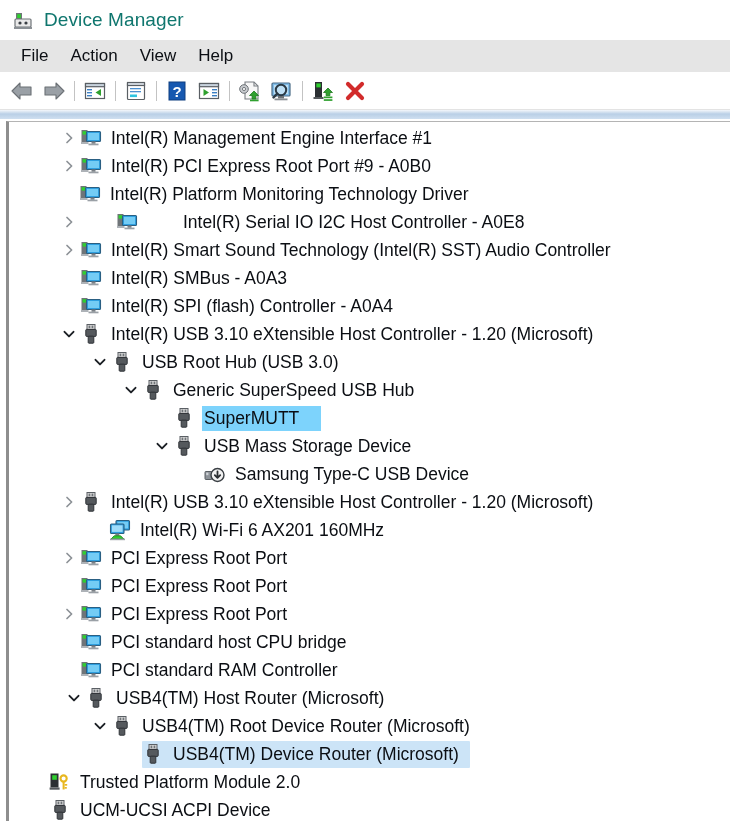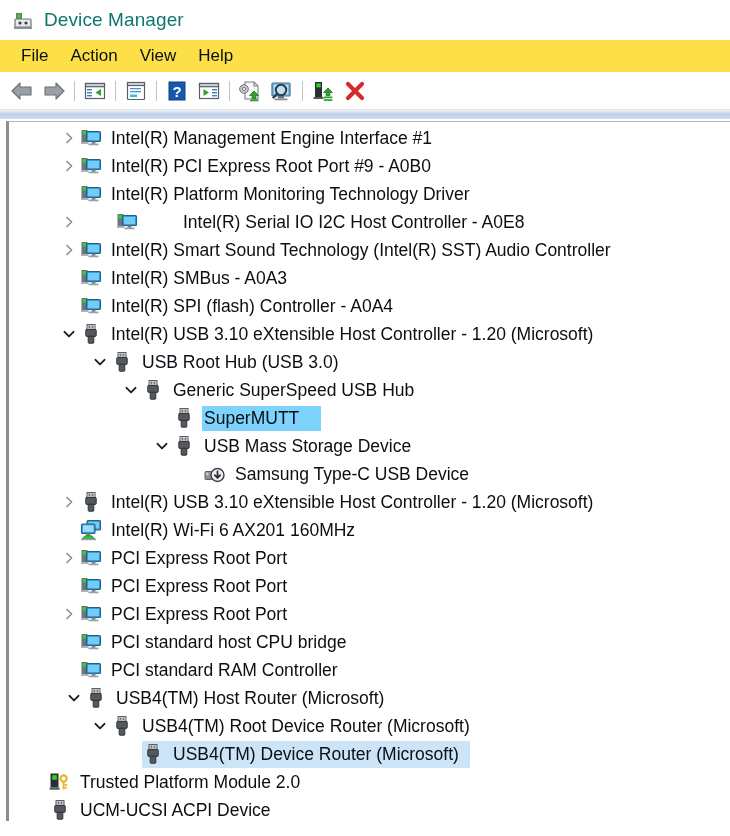--- a/index.html
+++ b/index.html
@@ -36,21 +36,21 @@
     color: #0f766e;
     letter-spacing: 0.1px;
   }
 
   
   .menubar {
     height: 32px;
     display: flex;
     align-items: center;
     padding-left: 10px;
-    background: #fde047;
+    background: #e5e5e5;
     box-sizing: border-box;
   }
   .menu-item {
     font-size: 17px;
     color: #0c0f14;
     padding: 2px 11px;
     cursor: default;
     white-space: nowrap;
   }
 
@@ -315,21 +315,21 @@
             <rect x="2.6" y="4.2" width="3.6" height="3.4" fill="#2fcf2f"></rect>
             <rect x="1" y="15.2" width="7.5" height="1.6" fill="#9aa0a6"></rect>
             <rect x="6.5" y="4.5" width="14" height="10" rx="1" fill="#2e9fe0" stroke="#2a5f82" stroke-width="1.1"></rect>
             <rect x="8" y="6" width="11" height="7" fill="#74ccf5"></rect>
             <rect x="11.5" y="14.5" width="4" height="2.3" fill="#7b8086"></rect>
             <rect x="8.5" y="16.6" width="10" height="1.7" fill="#9aa0a6"></rect>
           </svg>
         </span>
         <span class="label">Intel(R) PCI Express Root Port #9 - A0B0</span>
       </div>
-      <div class="row" style="padding-left: 49px;">
+      <div class="row" style=" margin-left: 48px;">
         <span class="twisty"></span>
         <span class="dev-icon">
           <svg class="ico-svg" width="22" height="22" viewBox="0 0 22 22">
             <rect x="1.5" y="3" width="6" height="12" fill="#6f7478"></rect>
             <rect x="2.6" y="4.2" width="3.6" height="3.4" fill="#2fcf2f"></rect>
             <rect x="1" y="15.2" width="7.5" height="1.6" fill="#9aa0a6"></rect>
             <rect x="6.5" y="4.5" width="14" height="10" rx="1" fill="#2e9fe0" stroke="#2a5f82" stroke-width="1.1"></rect>
             <rect x="8" y="6" width="11" height="7" fill="#74ccf5"></rect>
             <rect x="11.5" y="14.5" width="4" height="2.3" fill="#7b8086"></rect>
             <rect x="8.5" y="16.6" width="10" height="1.7" fill="#9aa0a6"></rect>
@@ -508,21 +508,21 @@
           <svg class="ico-svg" width="22" height="22" viewBox="0 0 22 22">
             <rect x="7" y="1.5" width="8" height="5" fill="#d8d8d8" stroke="#5a5f64" stroke-width="1"></rect>
             <rect x="8.6" y="2.6" width="1.7" height="2.6" fill="#6f7478"></rect>
             <rect x="11.6" y="2.6" width="1.7" height="2.6" fill="#6f7478"></rect>
             <rect x="5.8" y="6.4" width="10.4" height="7" rx="0.8" fill="#55595d" stroke="#2f3337" stroke-width="1"></rect>
             <rect x="8.2" y="13.2" width="5.6" height="7" rx="0.8" fill="#55595d" stroke="#2f3337" stroke-width="1"></rect>
           </svg>
         </span>
         <span class="label">Intel(R) USB 3.10 eXtensible Host Controller - 1.20 (Microsoft)</span>
       </div>
-      <div class="row" style="padding-left: 49px;">
+      <div class="row" style="padding-left: 78px;">
         <span class="twisty"></span>
         <span class="dev-icon">
           <svg class="ico-svg" width="22" height="22" viewBox="0 0 22 22">
             <rect x="7" y="1.5" width="13.5" height="9.5" rx="1" fill="#2e9fe0" stroke="#2a5f82" stroke-width="1.1"></rect>
             <rect x="8.4" y="2.8" width="10.7" height="6.6" fill="#74ccf5"></rect>
             <rect x="1.5" y="5" width="13.5" height="9.5" rx="1" fill="#2e9fe0" stroke="#2a5f82" stroke-width="1.1"></rect>
             <rect x="2.9" y="6.3" width="10.7" height="6.6" fill="#9fdcfa"></rect>
             <rect x="6.3" y="14.5" width="4" height="2.3" fill="#7b8086"></rect>
             <path d="M2 20 l3.2 -3.2 h6.4 L14.8 20 Z" fill="#2fcf2f" stroke="#1d7a1d" stroke-width="0.8"></path>
             <rect x="1" y="19.6" width="15" height="1.6" fill="#9aa0a6"></rect>

